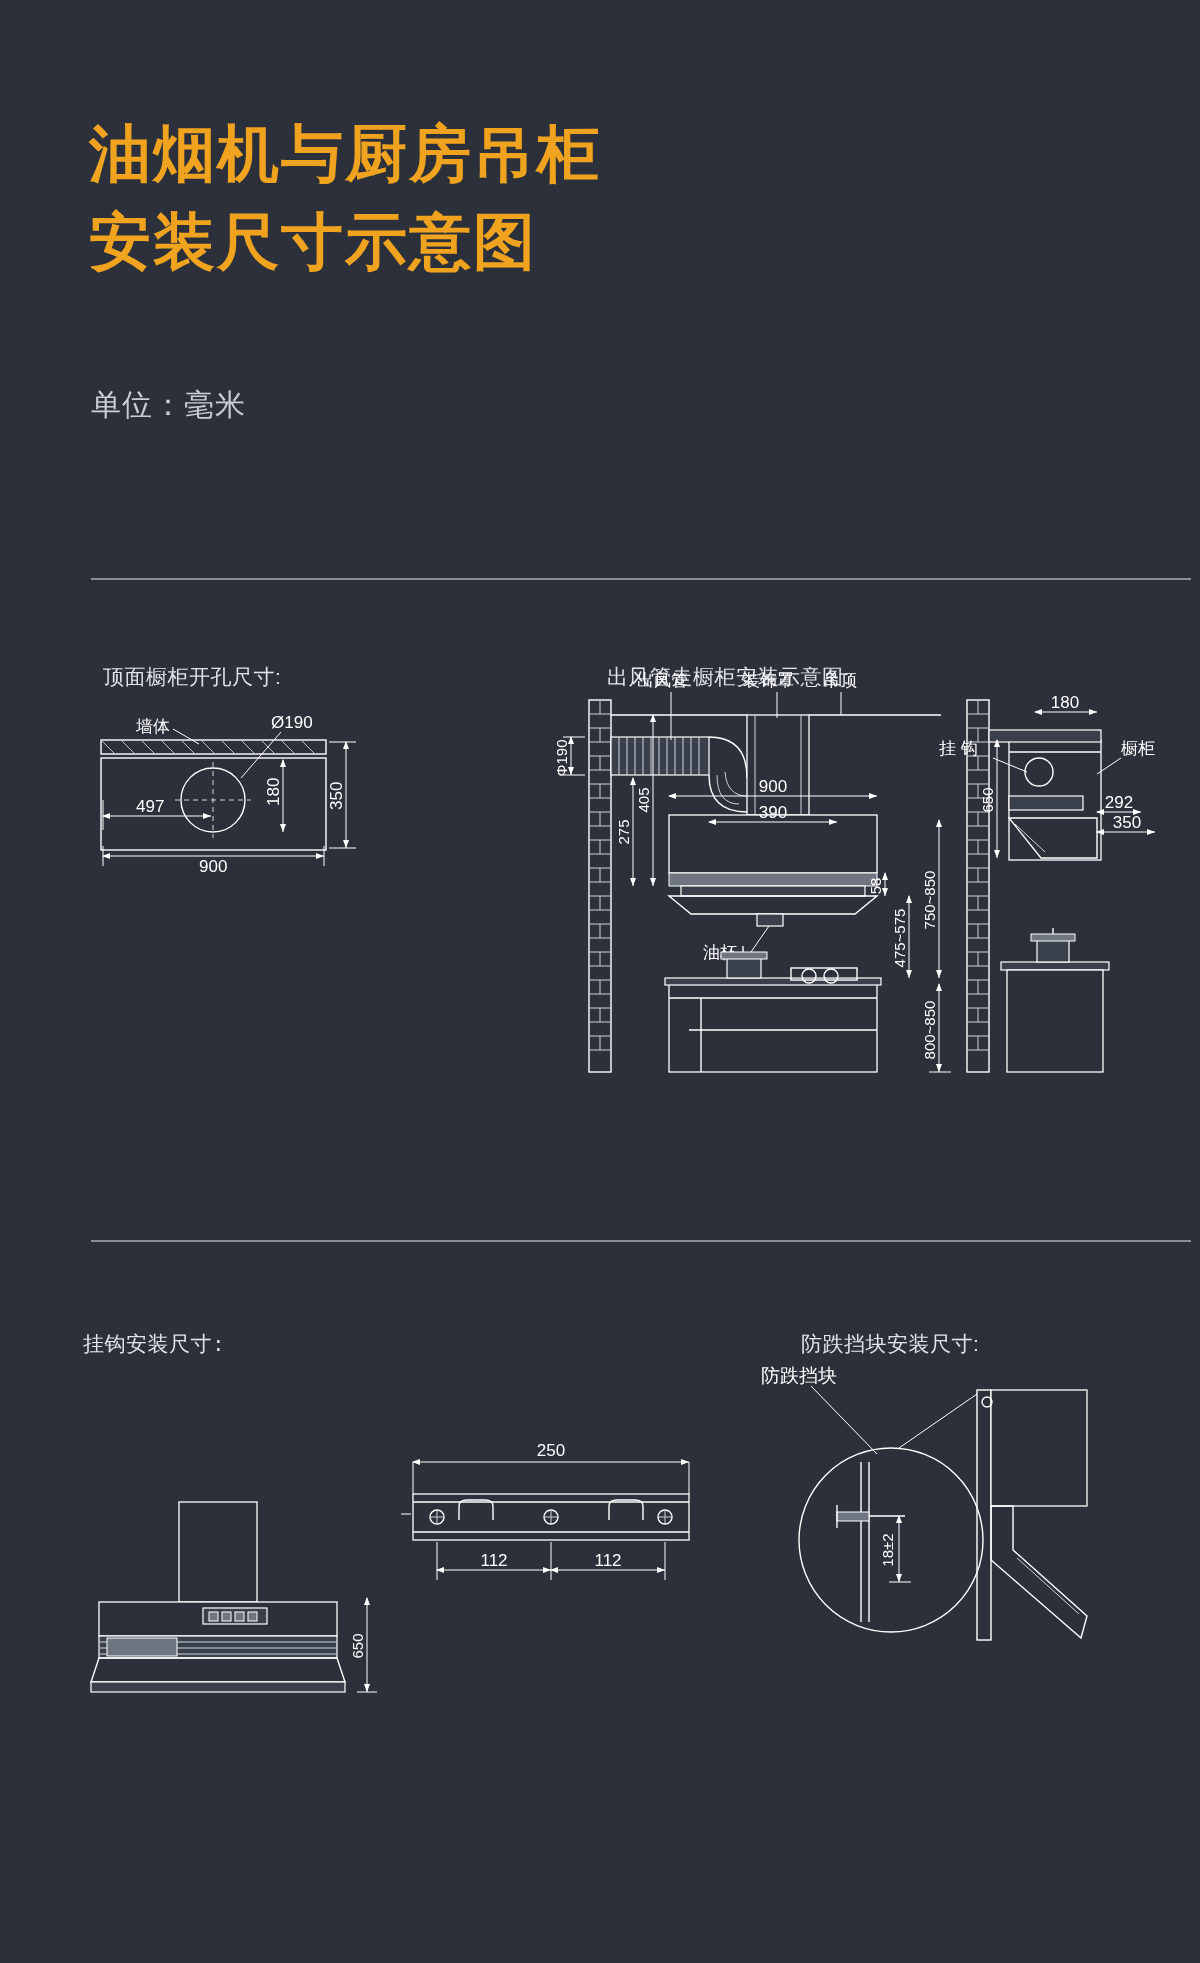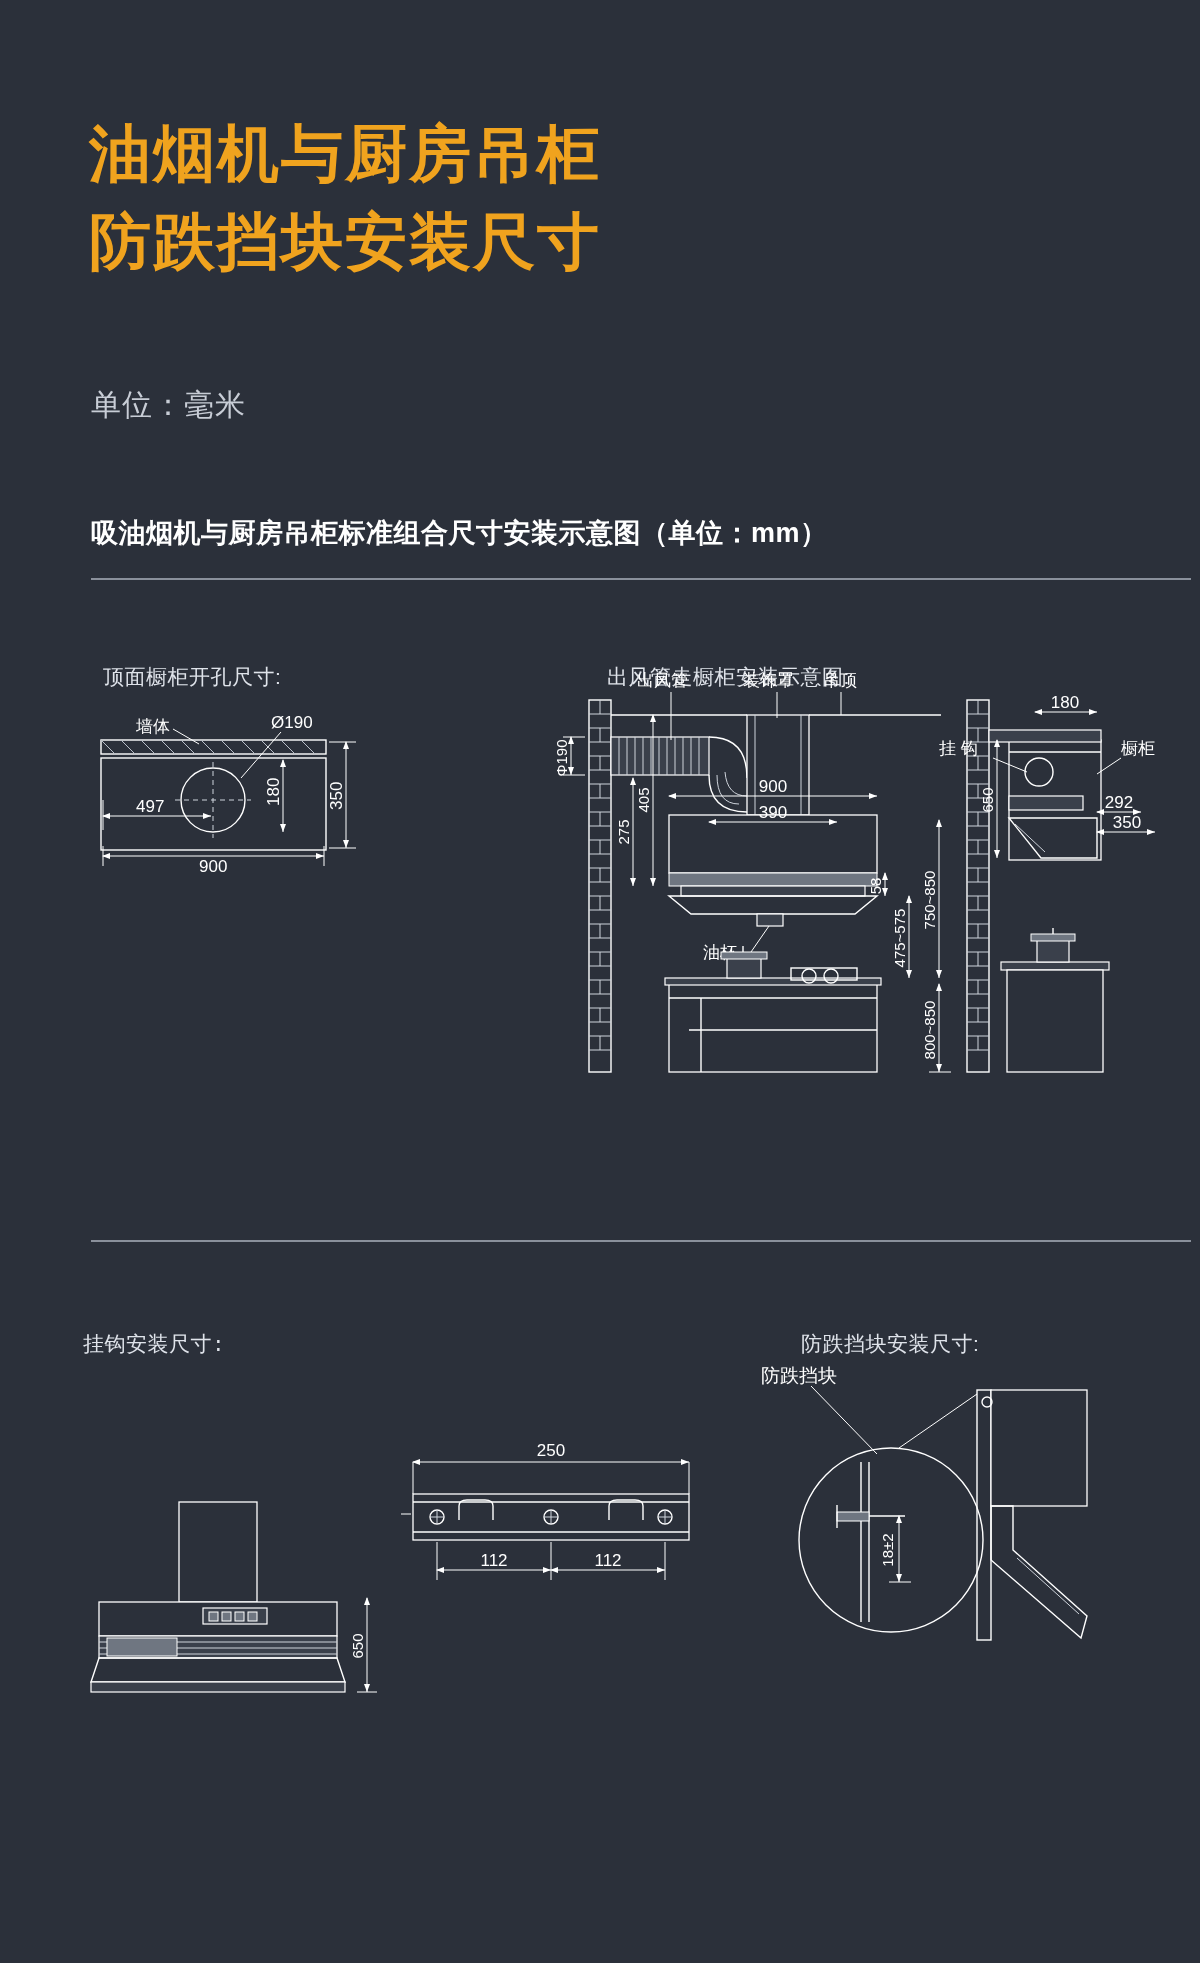--- a/index.html
+++ b/index.html
@@ -52,26 +52,25 @@
   .txt-sm{fill:#ffffff;font-family:"Liberation Sans",sans-serif;font-size:15px;}
   .txt-cn{fill:#ffffff;font-family:"Liberation Sans","DejaVu Sans",sans-serif;font-size:17px;}
 </style>
 </head>
 <body>
 
 <div class="page">
 
   <div class="title-block">
     <div class="title-line">油烟机与厨房吊柜</div>
-    <div class="title-line">防跌挡块安装尺寸</div>
+    <div class="title-line">安装尺寸示意图</div>
   </div>
 
   <div class="unit-note">单位：毫米</div>
 
-  <div class="section-heading">吸油烟机与厨房吊柜标准组合尺寸安装示意图（单位：mm）</div>
   <div class="rule rule-1"></div>
   <div class="rule rule-2"></div>
 
   <div class="sub-label lbl-a">顶面橱柜开孔尺寸:</div>
   <div class="sub-label lbl-b">出风管走橱柜安装示意图:</div>
   <div class="sub-label lbl-c">挂钩安装尺寸:</div>
   <div class="sub-label lbl-d">防跌挡块安装尺寸:</div>
 
   <svg style="left:40px;top:720px;" width="330" height="230" viewBox="0 0 330 230">
     <defs>

